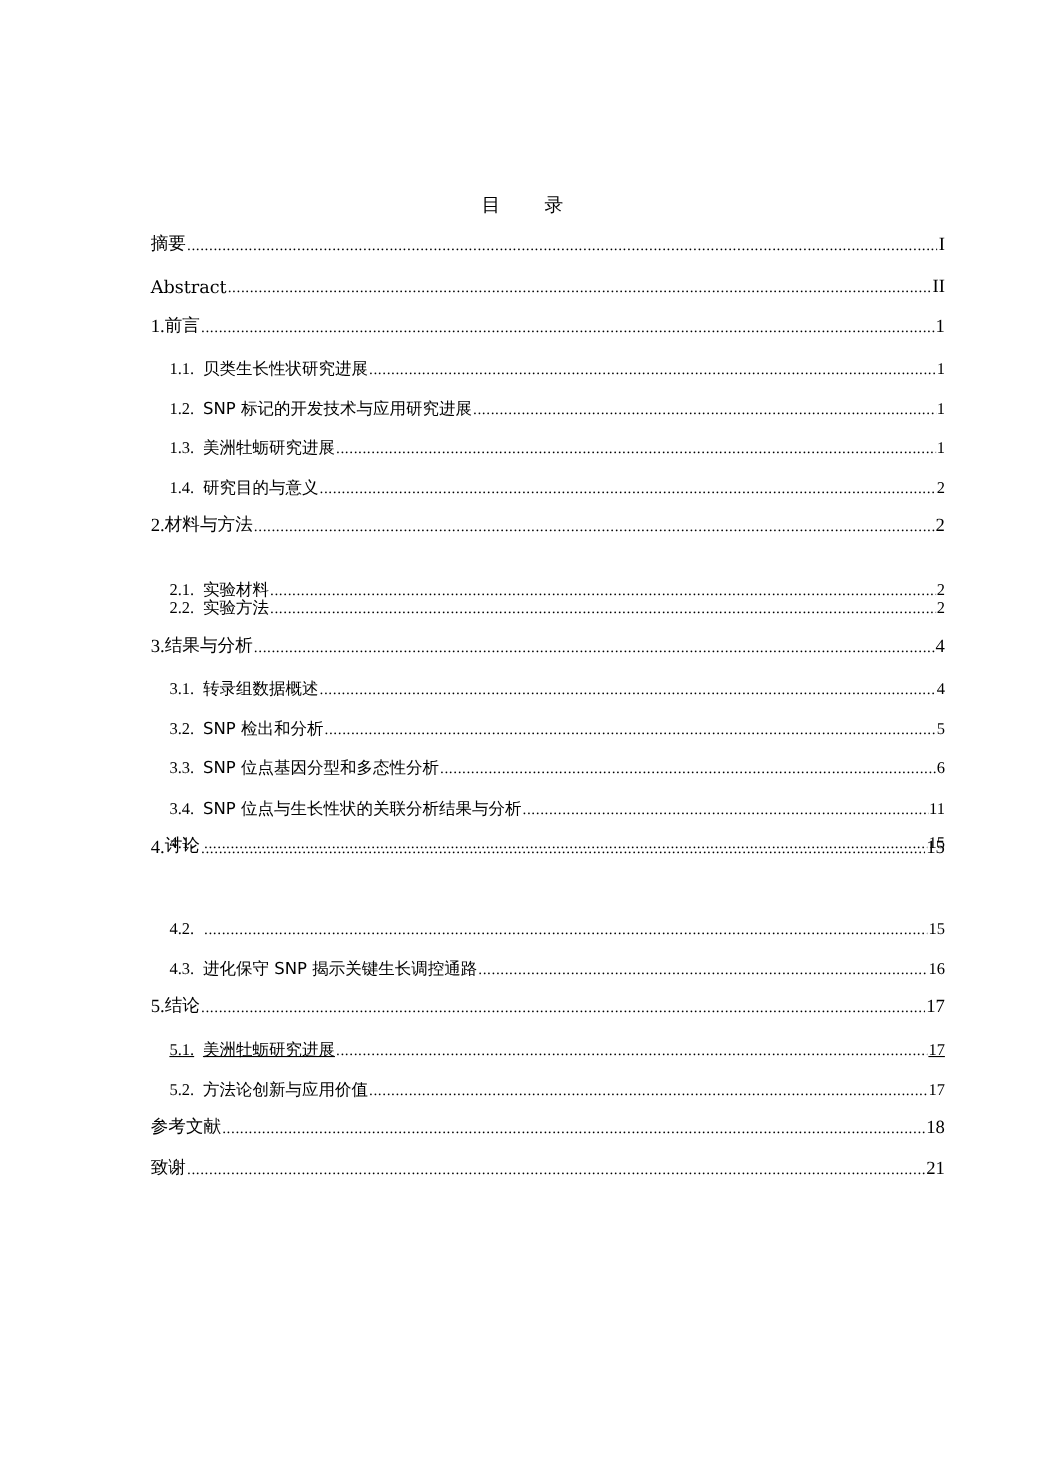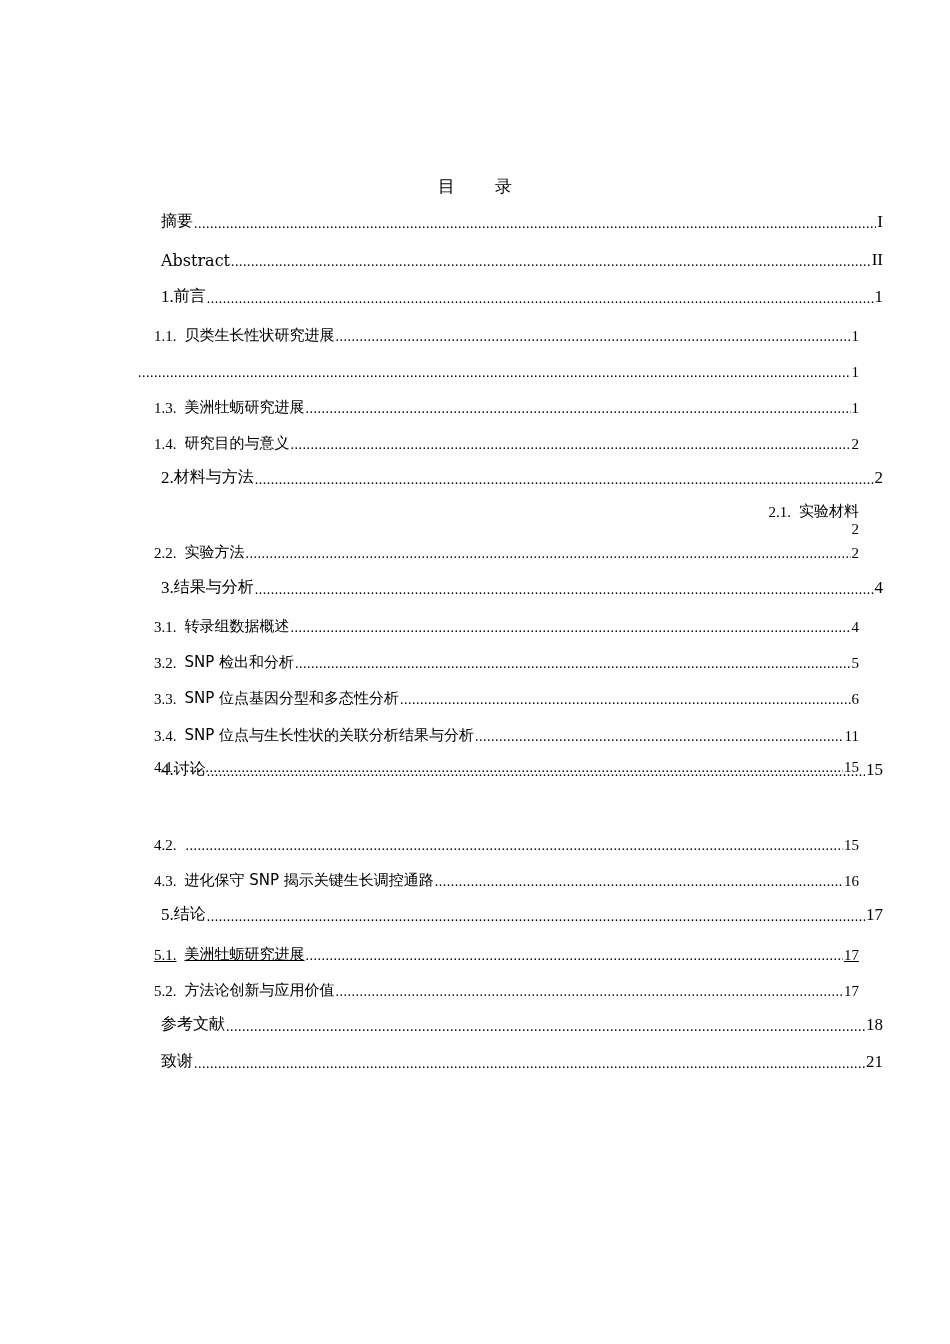--- a/index.html
+++ b/index.html
@@ -9,21 +9,21 @@
     position: absolute; left: 0; width: 950px; top: 175px; text-align: center;
     font-family: "DejaVu Serif", "Liberation Serif", serif; font-size: 17px; letter-spacing: 0;
   }
   .toc-title span { display: inline-block; }
   .toc-title .gap { width: 40px; }
   .toc-list { position: absolute; left: 137px; width: 722px; top: 0; }
   .toc-entry {
     position: absolute; left: 0; width: 722px; height: 24px;
     display: flex; align-items: flex-end; white-space: nowrap;
   }
-  .toc-entry.level-1 { font-family: "Liberation Serif", "DejaVu Serif", serif; font-size: 17px; margin-left: 24px; }
+  .toc-entry.level-1 { font-family: "Liberation Serif", "DejaVu Serif", serif; font-size: 17px; }
   .toc-entry.level-2 { font-family: "Liberation Serif", "DejaVu Sans", serif; font-size: 15px; }
   .toc-entry.level-2 .num { padding-left: 17px; }
   .toc-entry .label-wrap { display: flex; align-items: flex-end; flex-shrink: 0; }
   .toc-entry .num { margin-right: 0; }
   .toc-entry.level-2 .num { margin-right: 8px; }
   .toc-entry.level-2 .text { font-family: "DejaVu Sans", sans-serif; font-size: 15px; }
   .toc-entry.level-1 .text { font-family: "DejaVu Serif", "Liberation Serif", serif; font-size: 16px; }
   .toc-entry .leader {
     flex: 1 1 auto; overflow: hidden; margin: 0 1px; position: relative; height: 1em; align-self: flex-end;
   }
@@ -69,20 +69,24 @@
       </div>
       <div class="toc-entry level-2" style="top: 321px;">
         <span class="label-wrap">
           <span class="num">1.1.</span>
           <span class="text">贝类生长性状研究进展</span>
         </span>
         <span class="leader"></span>
         <span class="page-num">1</span>
       </div>
       <div class="toc-entry level-2" style="top: 357px;">
+        <span class="label-wrap">
+          <span class="num">1.2.</span>
+          <span class="text">SNP 标记的开发技术与应用研究进展</span>
+        </span>
         <span class="leader"></span>
         <span class="page-num">1</span>
       </div>
       <div class="toc-entry level-2" style="top: 393px;">
         <span class="label-wrap">
           <span class="num">1.3.</span>
           <span class="text">美洲牡蛎研究进展</span>
         </span>
         <span class="leader"></span>
         <span class="page-num">1</span>
@@ -96,21 +100,21 @@
         <span class="page-num">2</span>
       </div>
       <div class="toc-entry level-1" style="top: 464px;">
         <span class="label-wrap">
           <span class="num">2.</span>
           <span class="text">材料与方法</span>
         </span>
         <span class="leader"></span>
         <span class="page-num">2</span>
       </div>
-      <div class="toc-entry level-2" style="top: 502px; flex-direction: column;">
+      <div class="toc-entry level-2" style="top: 522px;">
         <span class="label-wrap">
           <span class="num">2.1.</span>
           <span class="text">实验材料</span>
         </span>
         <span class="leader"></span>
         <span class="page-num">2</span>
       </div>
       <div class="toc-entry level-2" style="top: 538px;">
         <span class="label-wrap">
           <span class="num">2.2.</span>

